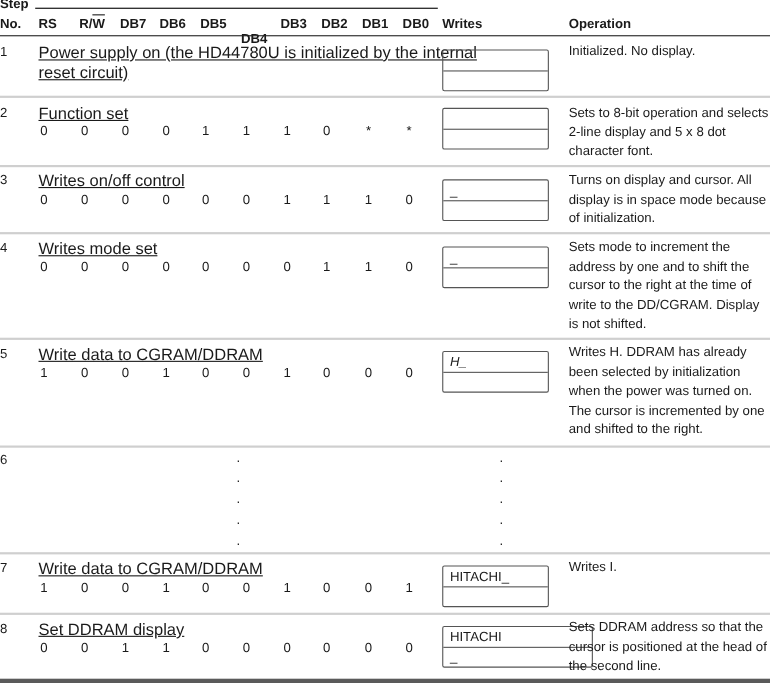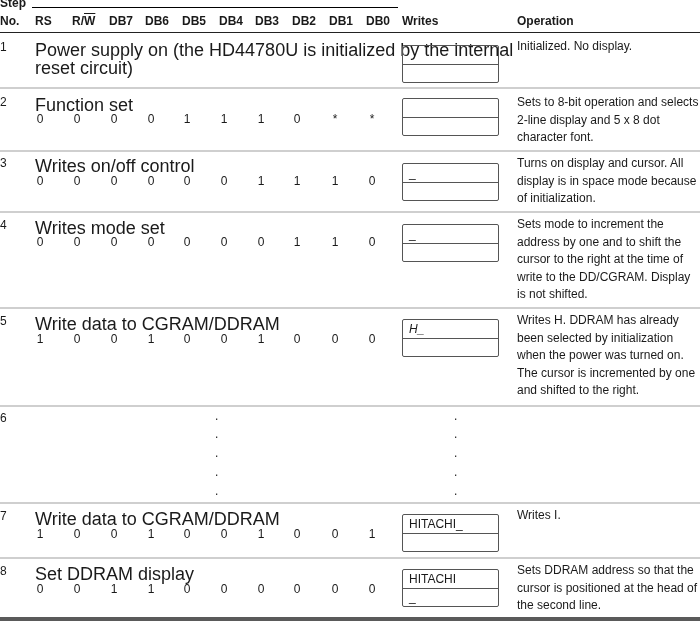--- a/index.html
+++ b/index.html
@@ -3,21 +3,21 @@
 <meta charset="utf-8">
 <style>
   html, body { margin: 0; padding: 0; background: #ffffff; }
   body { width: 700px; height: 621px; position: relative; overflow: hidden;
          font-family: "Liberation Sans", sans-serif; color: #1a1a1a; font-size: 12px; }
   .abs { position: absolute; white-space: nowrap; }
   .hdr { font-weight: bold; font-size: 12px; }
   .hline { position: absolute; left: 0; height: 0; border-top: 1px solid #000; }
   .rowsep { position: absolute; left: 0; width: 700px; height: 0; border-top: 2px solid #cfcfcf; }
   .step-no { position: absolute; left: 0; font-size: 12px; }
-  .instr { position: absolute; left: 35px; font-size: 18px; }
+  .instr { position: absolute; left: 35px; font-size: 15px; text-decoration: underline; }
   .bits { position: absolute; left: 0; font-size: 12px; }
   .bit { position: absolute; width: 12px; text-align: center; }
   .lcd { position: absolute; left: 402px; width: 95px; height: 36px; border: 1px solid #555; border-radius: 2px; }
   .lcd .mid { position: absolute; left: 0; right: 0; top: 18px; border-top: 1px solid #555; }
   .lcd .l1 { position: absolute; left: 6px; top: 2px; font-size: 12px; }
   .lcd .l2 { position: absolute; left: 6px; top: 20px; font-size: 12px; }
   .op { position: absolute; left: 517px; font-size: 12px; line-height: 17.6px; white-space: normal; width: 185px; }
   .dot { position: absolute; font-size: 12px; }
   .bottom { position: absolute; left: 0; width: 700px; top: 617px; height: 4px; background: #5a5a5a; }
 </style>
@@ -25,21 +25,21 @@
 <body>
 
 <div class="abs hdr" style="left:0;top:-4px;">Step</div>
 <div class="hline" style="left:32px;width:366px;top:7px;"></div>
 <div class="abs hdr" style="left:0;top:14px;">No.</div>
 <div class="abs hdr" style="left:35px;top:14px;">RS</div>
 <div class="abs hdr" style="left:72px;top:14px;"><span>R/</span><span style="text-decoration:overline;">W</span></div>
 <div class="abs hdr" style="left:109px;top:14px;">DB7</div>
 <div class="abs hdr" style="left:145px;top:14px;">DB6</div>
 <div class="abs hdr" style="left:182px;top:14px;">DB5</div>
-<div class="abs hdr" style="left:219px;top:14px;">DB4</div>
+<div class="abs hdr" style="left:219px;top:28px;">DB4</div>
 <div class="abs hdr" style="left:255px;top:14px;">DB3</div>
 <div class="abs hdr" style="left:292px;top:14px;">DB2</div>
 <div class="abs hdr" style="left:329px;top:14px;">DB1</div>
 <div class="abs hdr" style="left:366px;top:14px;">DB0</div>
 <div class="abs hdr" style="left:402px;top:14px;">Writes</div>
 <div class="abs hdr" style="left:517px;top:14px;">Operation</div>
 <div class="hline" style="width:700px;top:32px;border-top:1px solid #222;"></div>
 
 <div>
   <div class="step-no" style="top:40px;">1</div>
@@ -201,20 +201,20 @@
       <span class="bit" style="left: 71px;">0</span>
       <span class="bit" style="left: 108px;">1</span>
       <span class="bit" style="left: 145px;">1</span>
       <span class="bit" style="left: 181px;">0</span>
       <span class="bit" style="left: 218px;">0</span>
       <span class="bit" style="left: 255px;">0</span>
       <span class="bit" style="left: 291px;">0</span>
       <span class="bit" style="left: 329px;">0</span>
       <span class="bit" style="left: 366px;">0</span>
     </div>
-  <div class="lcd" style="top:569px;">
+  <div class="lcd" style="top:569px;padding-left:40px;">
       <div class="mid"></div>
       <span class="l1">HITACHI</span>
       <span class="l2">_</span>
     </div>
   <div class="op" style="top:562px;">Sets DDRAM address so that the cursor is positioned at the head of the second line.</div>
 </div>
 <div class="bottom"></div>
 
 </body></html>

